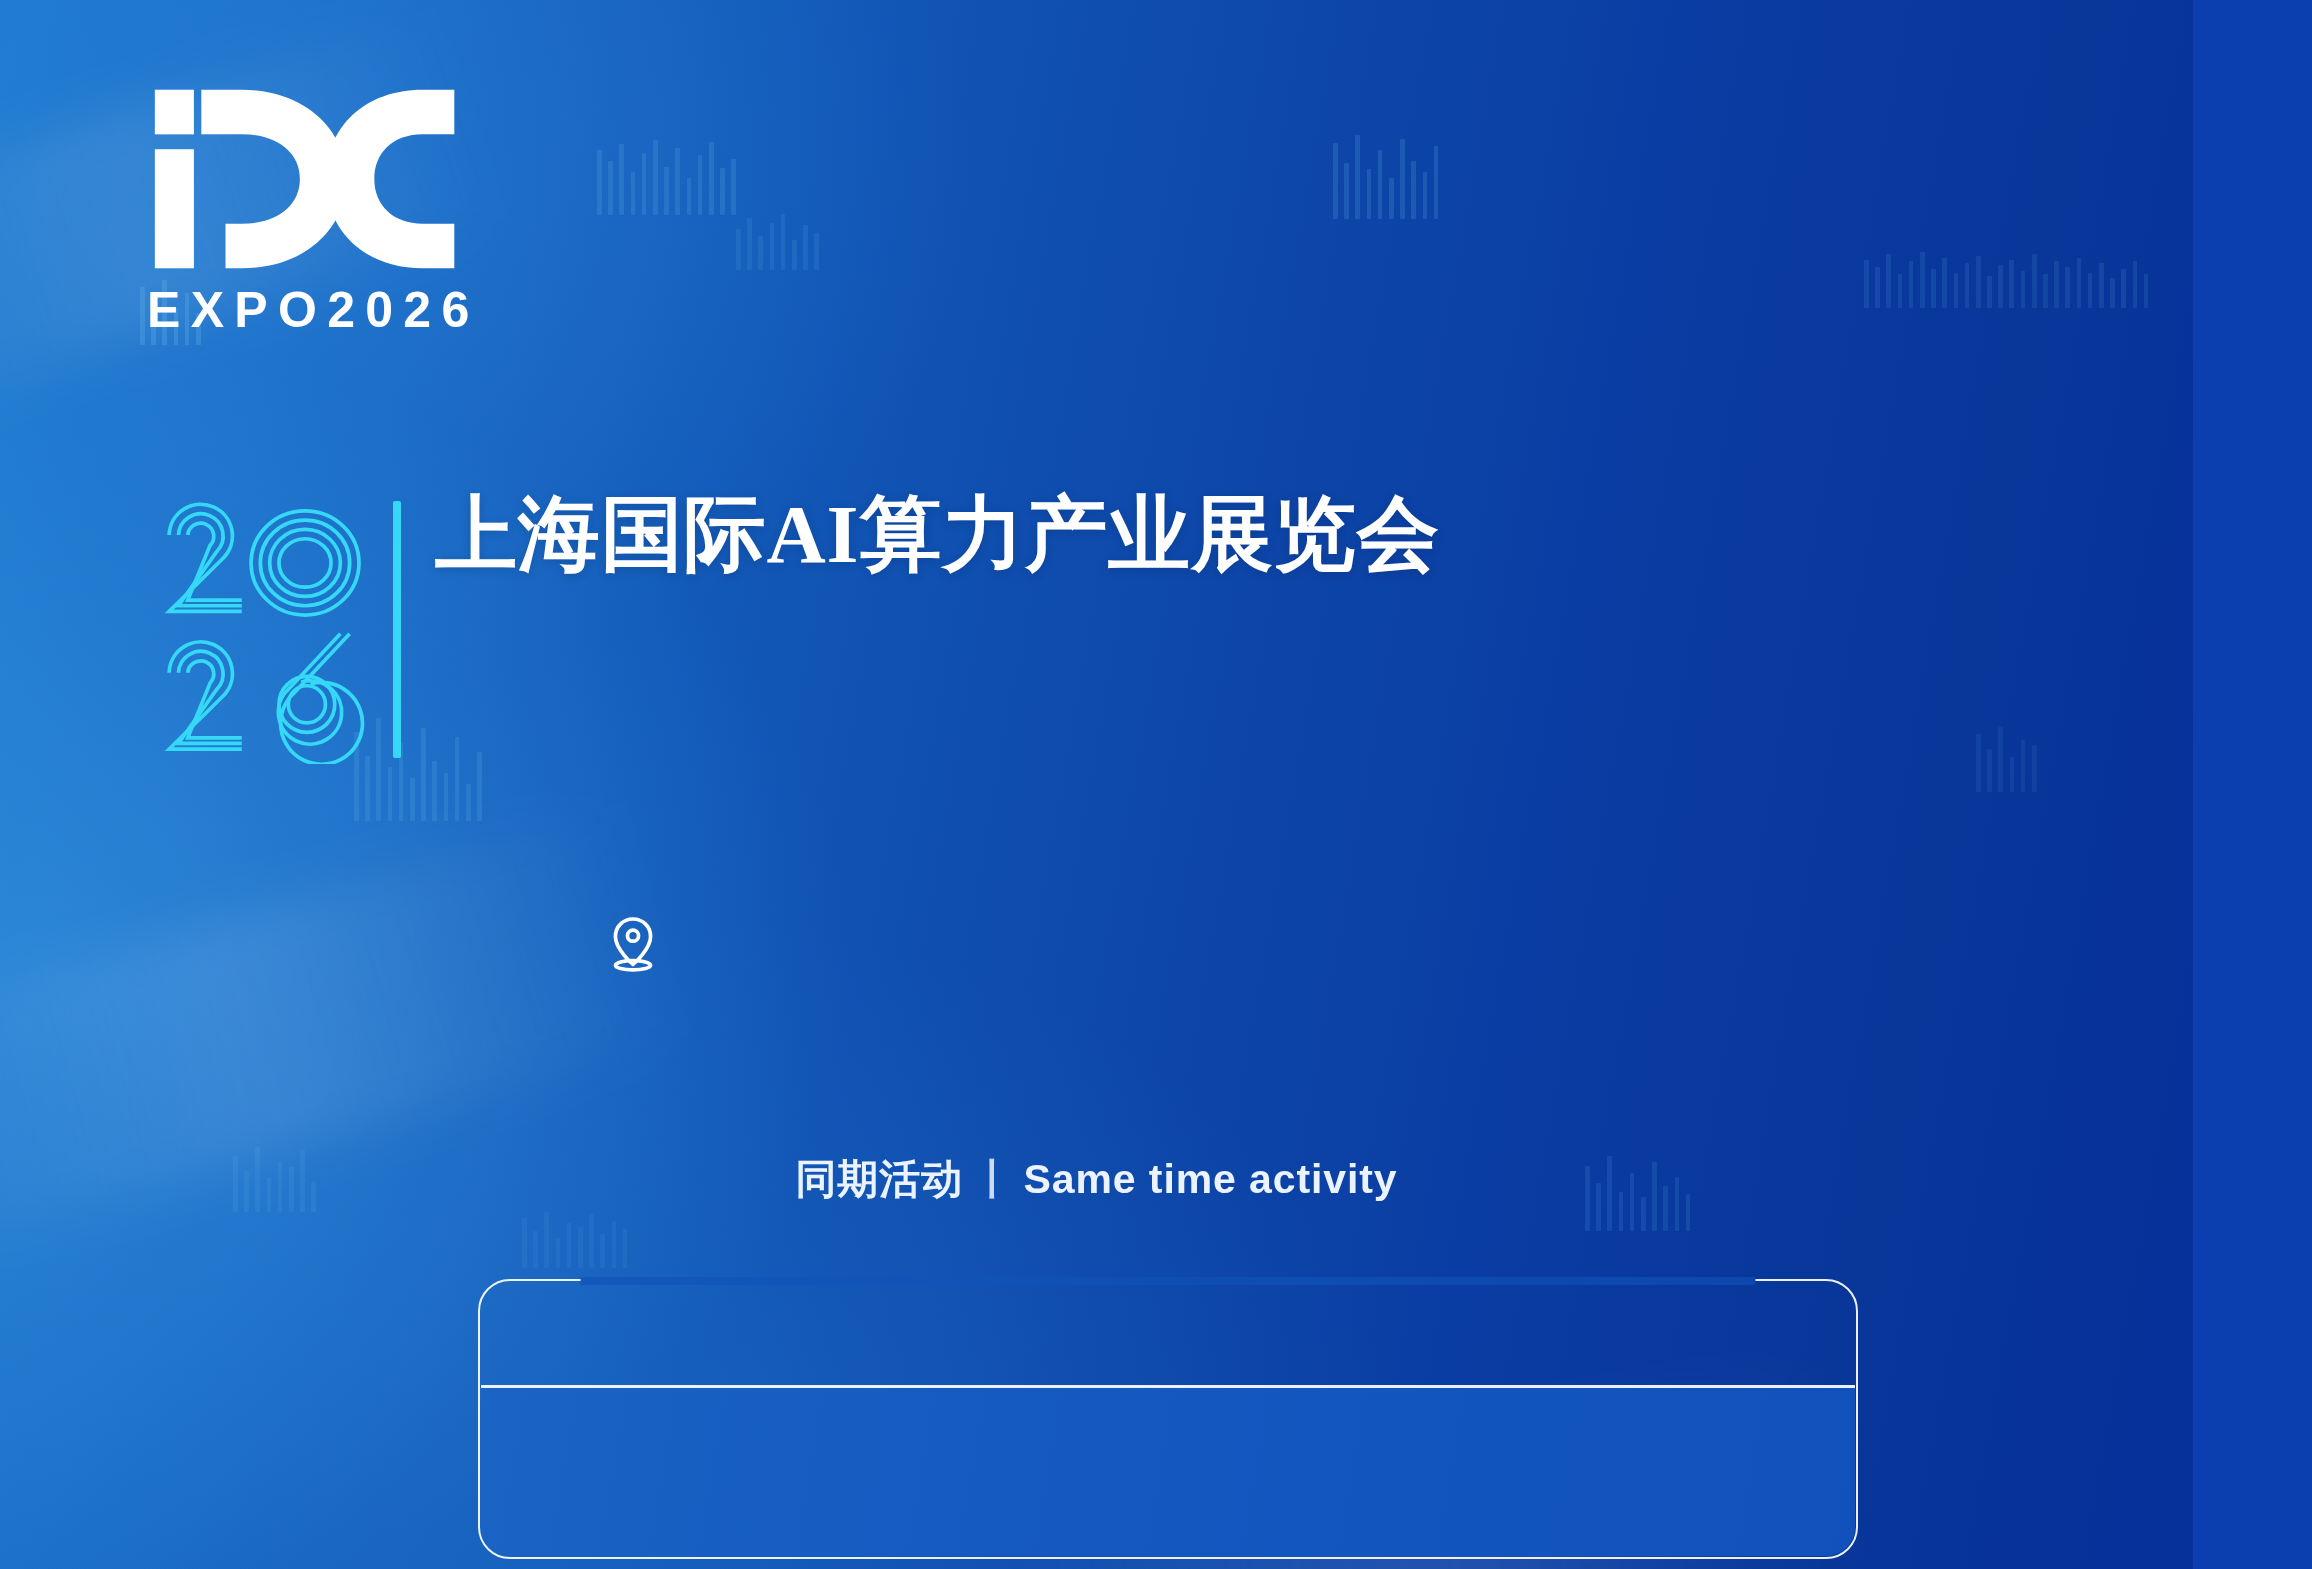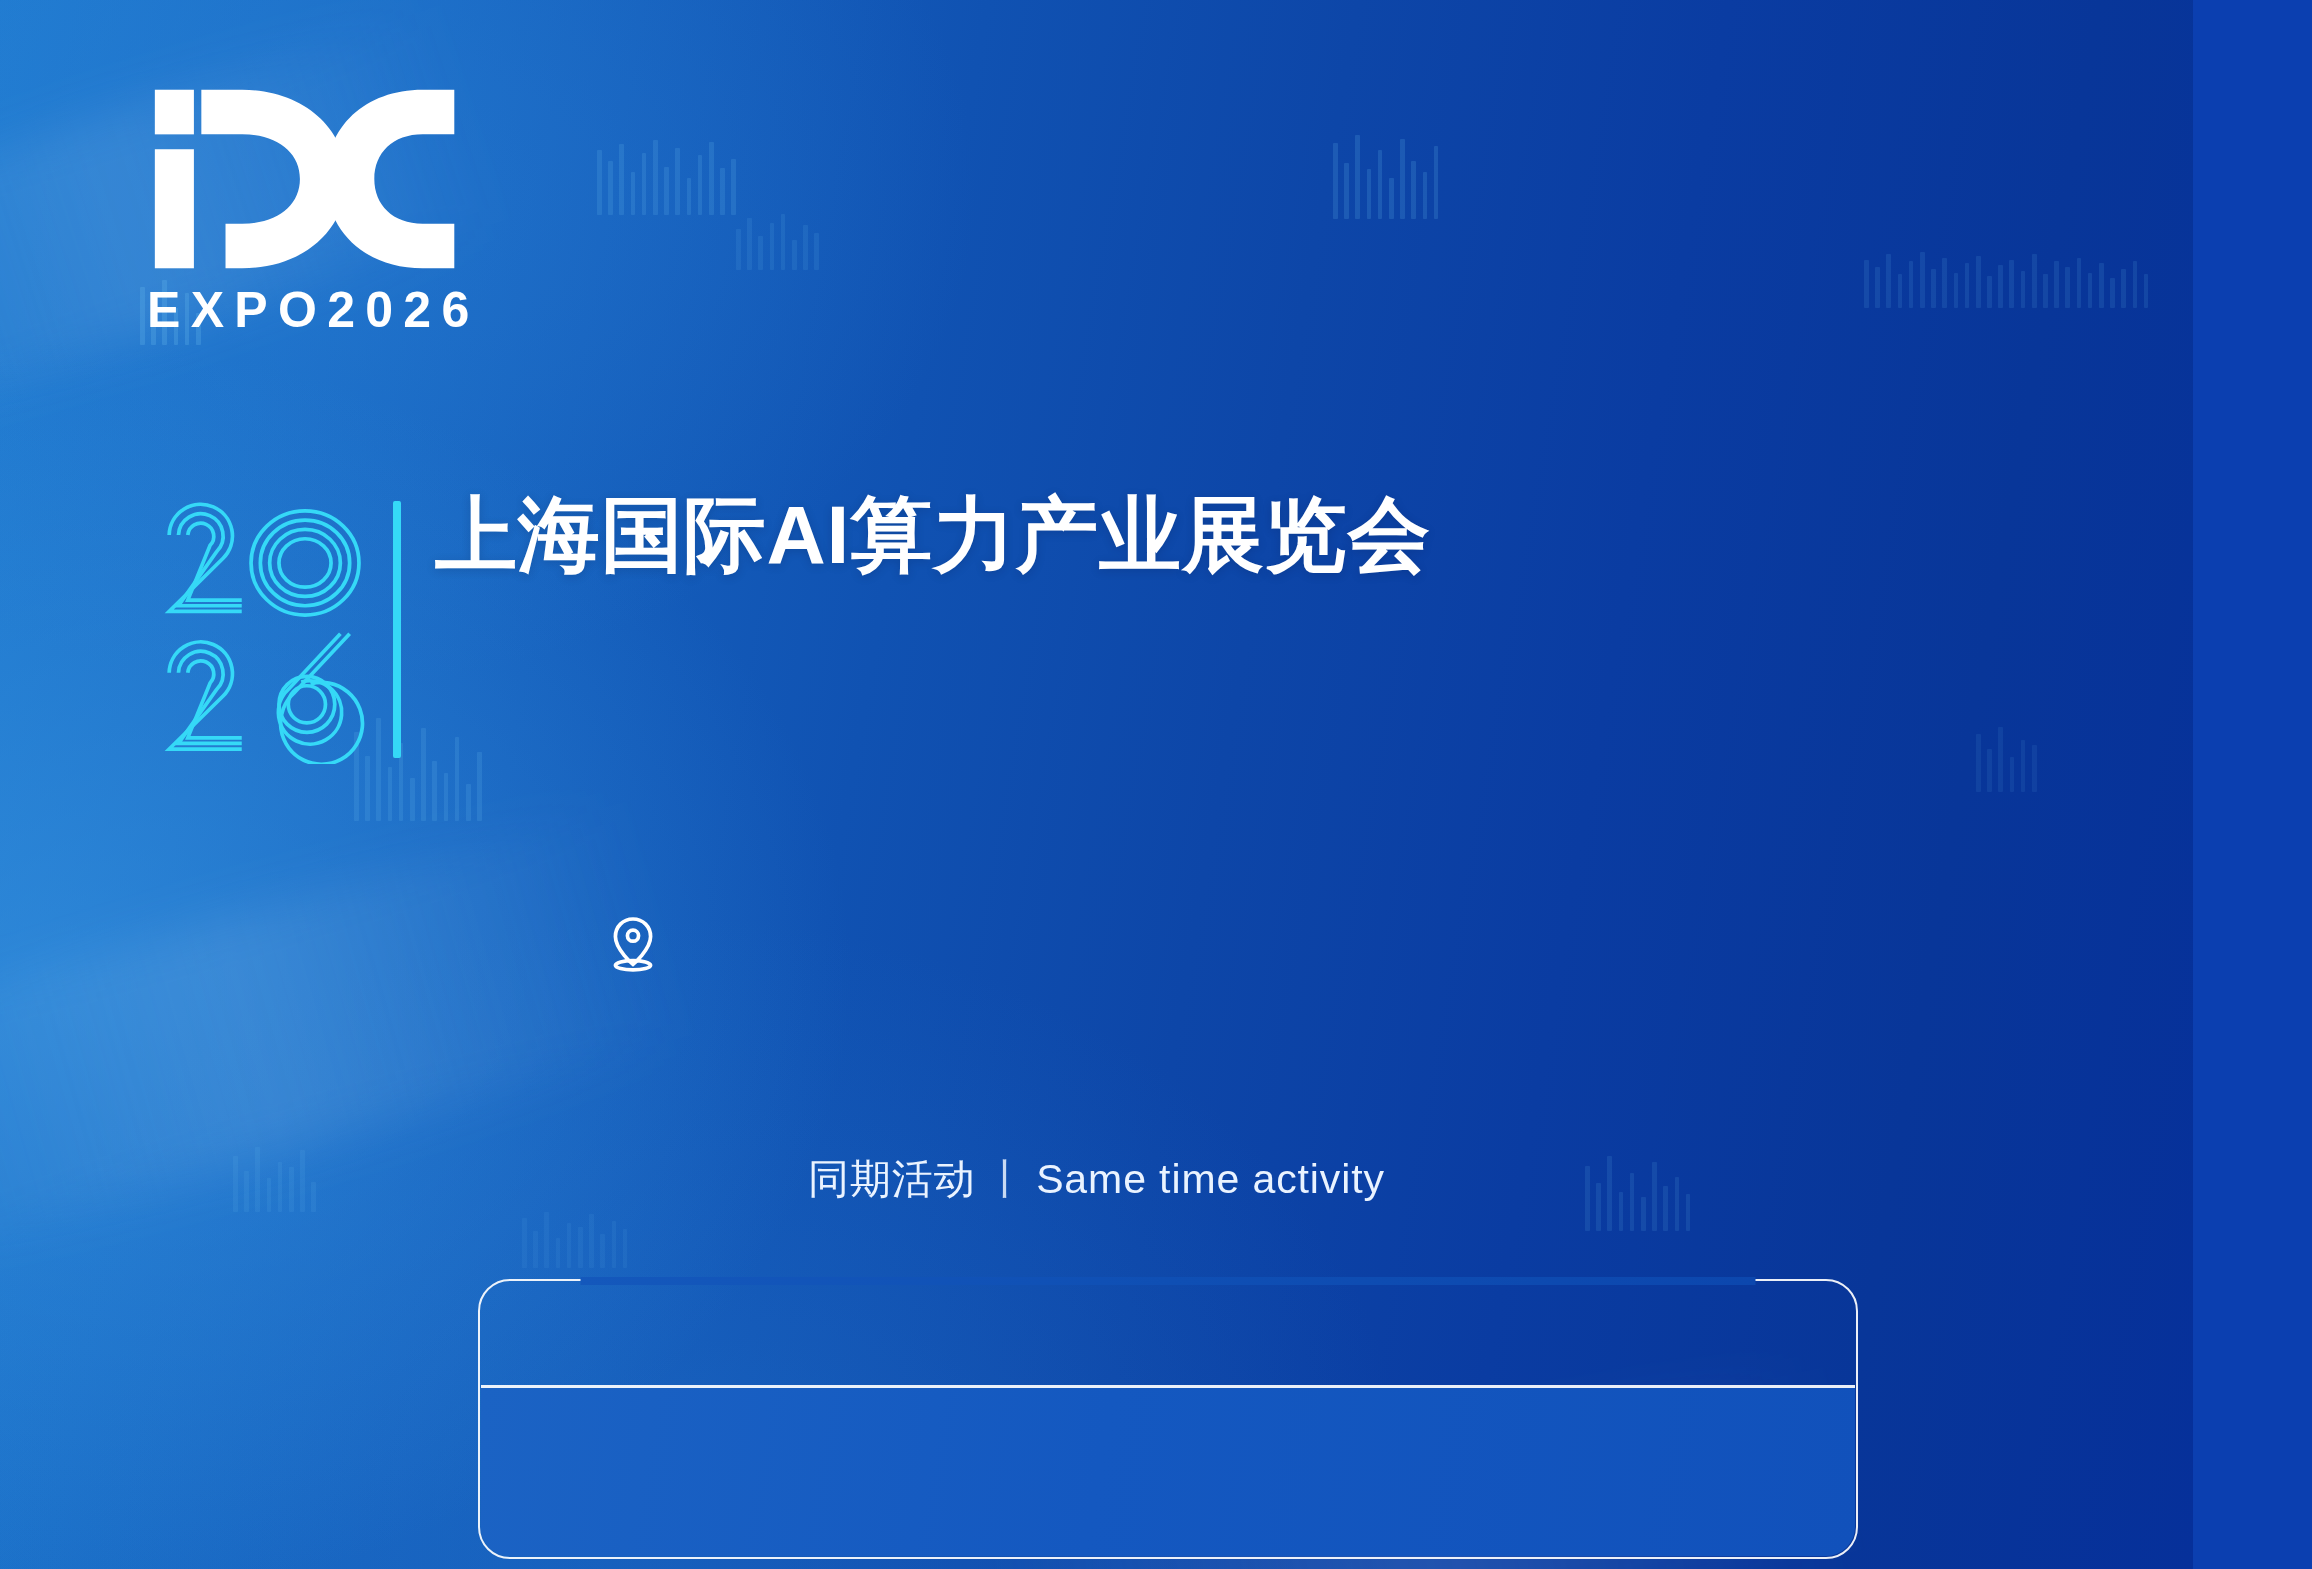--- a/index.html
+++ b/index.html
@@ -34,36 +34,36 @@
     font-weight:700;line-height:1;font-family:"Liberation Sans",sans-serif;
   }
 
   
   .titleblock{position:absolute;left:158px;top:477px;display:flex;align-items:flex-start;}
   .deco2026{width:214px;height:270px;flex:none;margin-top:17px;}
   .vbar{width:8.4px;height:257px;background:#35d9f7;margin:24px 34px 0 20.5px;flex:none;border-radius:1.9px;}
   .titles{padding-top:7.5px;}
   .title-line{
     color:#fff;font-weight:700;line-height:1.22;white-space:nowrap;
-    font-family:Liberation Sans, sans-serif;
+    font-family:Liberation Serif, serif;
     text-shadow:0 1.9px 9.3px rgba(0,20,60,.18);
   }
   .title-1{font-size:82px;letter-spacing:0.9px;}
   .title-2{font-size:86px;letter-spacing:0.9px;margin-top:15px;}
 
   
   .metarow{position:absolute;left:511px;top:914px;display:flex;align-items:center;}
   .meta-item{display:flex;align-items:center;color:#fff;font-weight:700;font-size:50px;white-space:nowrap;}
   .meta-item .ic{flex:none;margin-right:22.4px;display:block;}
   .meta-gap{width:97px;}
 
   
   .same{
     position:absolute;left:0;right:0;top:1152px;text-align:center;
-    color:#eaf3ff;font-size:41px;font-weight:400;letter-spacing:0.9px;
+    color:#eaf3ff;font-size:41px;font-weight:700;letter-spacing:0.9px;
   }
   .same .sep{padding:0 9.3px;opacity:.85;}
 
   
   .box{position:absolute;left:478px;top:1279px;width:1380px;height:280px;}
   .box-frame{
     position:absolute;inset:0;border:2.8px solid rgba(255,255,255,.92);
     border-radius:32px;box-sizing:border-box;
   }
   .box-split{

